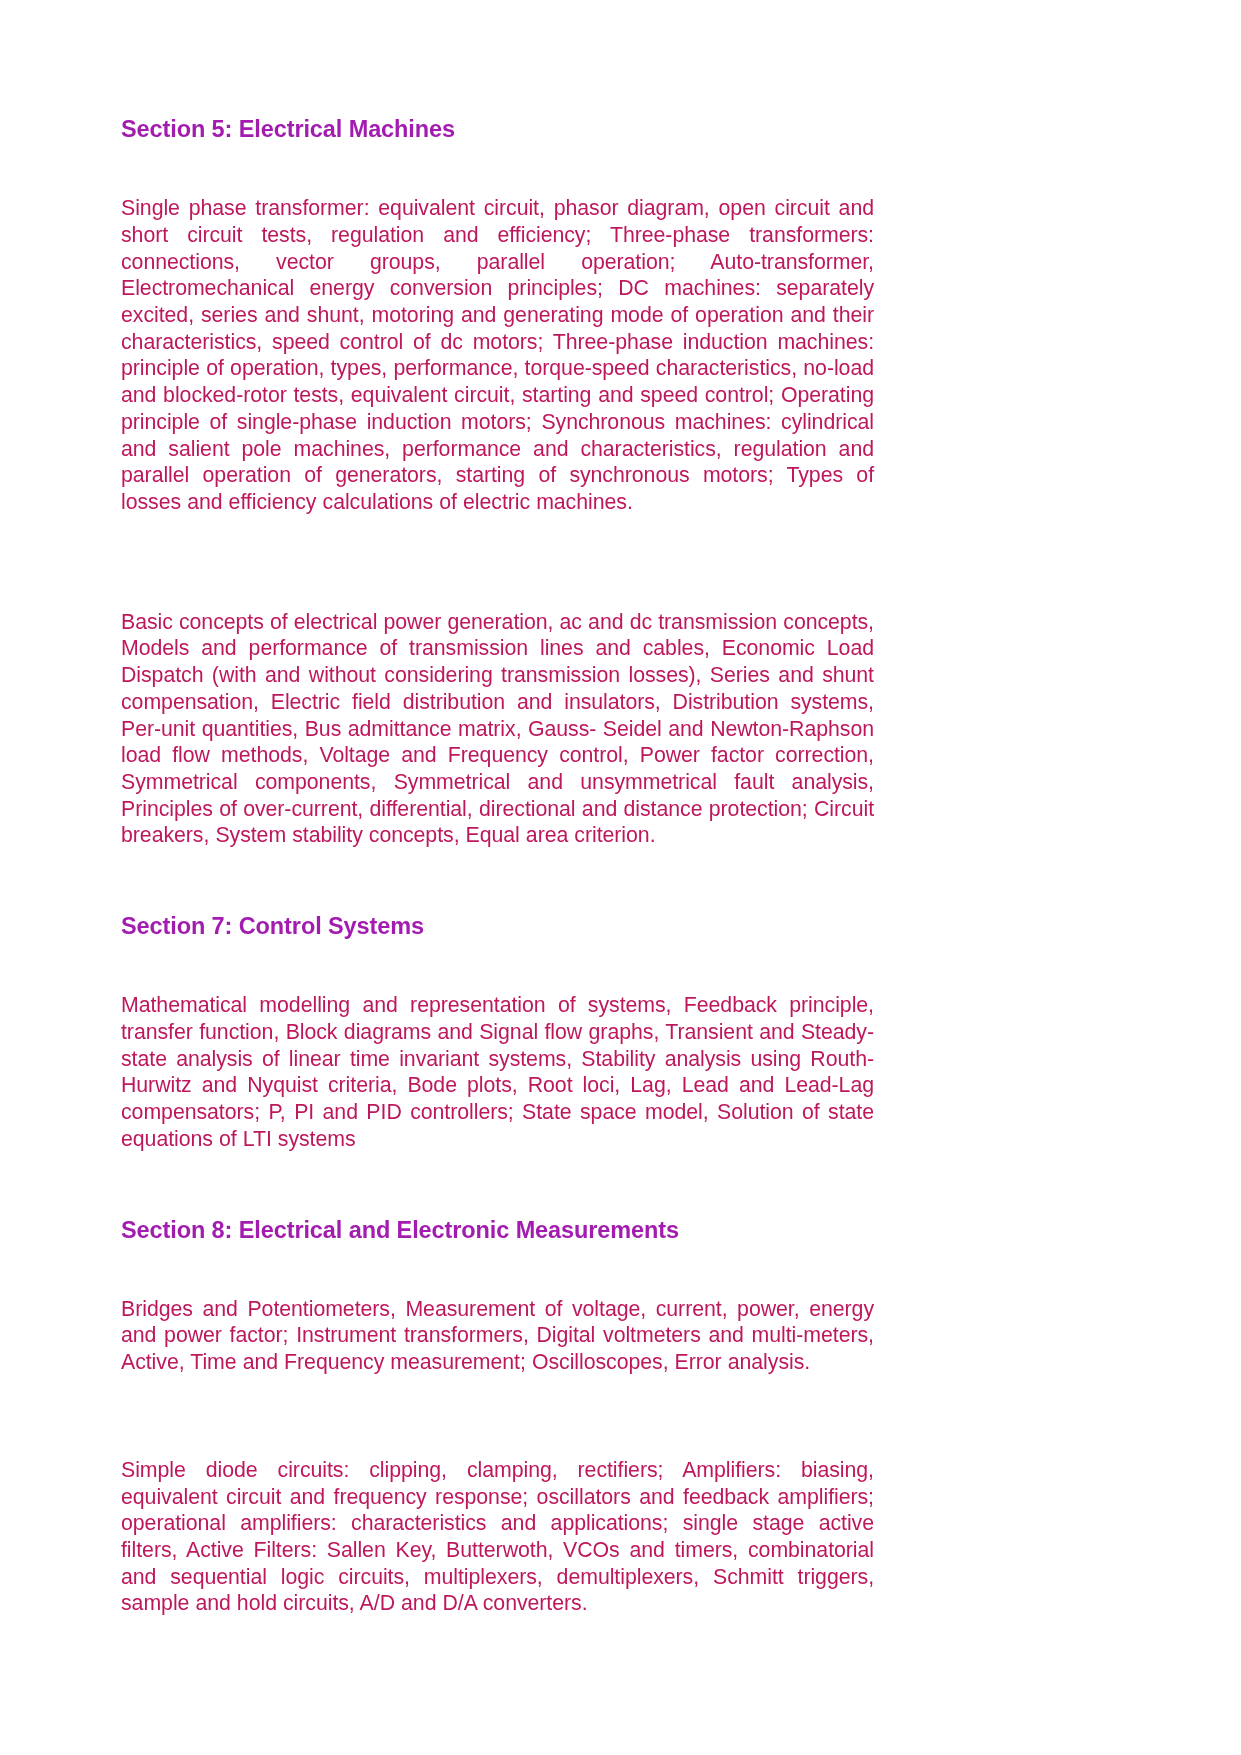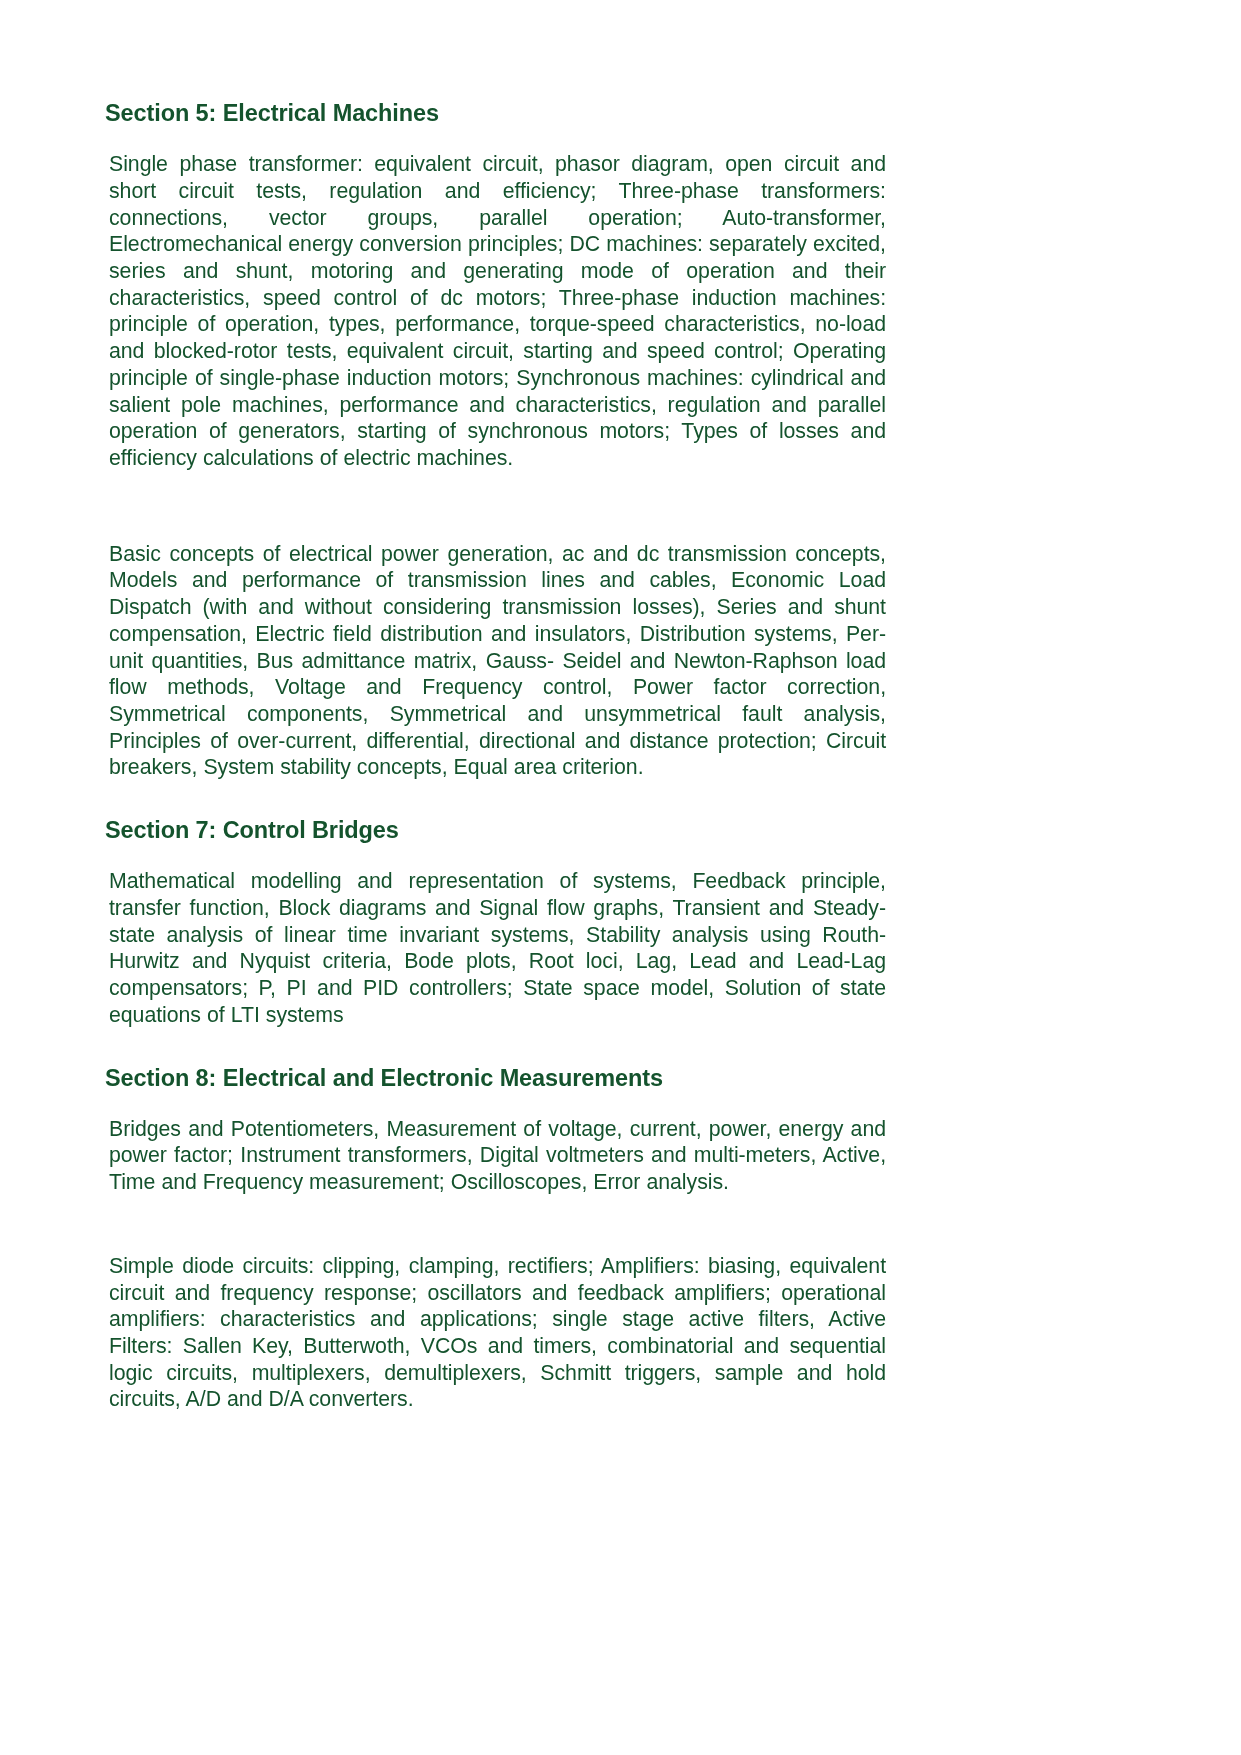--- a/index.html
+++ b/index.html
@@ -21,35 +21,35 @@
     background: #ffffff;
     box-sizing: border-box;
   }
   .content {
     position: absolute;
     left: 105px;
     top: 98px;
     width: 785px;
   }
   .section-heading {
-    color: #14532d;
+    color: #a21caf;
     font-weight: bold;
     font-size: 23.5px;
     line-height: 1.28;
     letter-spacing: -0.1px;
-    margin: 0;
+    margin: 16px;
     padding: 0;
   }
   .section-body {
-    color: #14532d;
+    color: #be185d;
     font-size: 21.3px;
     line-height: 1.255;
     text-align: justify;
     text-justify: inter-word;
-    margin: 4px;
+    margin: 16px;
     padding: 0;
     letter-spacing: -0.05px;
     word-spacing: 0.2px;
   }
   
   .gap-h-to-p { height: 19px; }
   .gap-p-to-h-large { height: 42px; }
   .gap-p-to-h { height: 30px; }
   .sec-block { display: block; }
 </style>
@@ -68,21 +68,21 @@
     <div class="gap-p-to-h-large"></div>
 
     <div class="sec-block">
       <div class="gap-h-to-p"></div>
       <p class="section-body">Basic concepts of electrical power generation, ac and dc transmission concepts, Models and performance of transmission lines and cables, Economic Load Dispatch (with and without considering transmission losses), Series and shunt compensation, Electric field distribution and insulators, Distribution systems, Per-unit quantities, Bus admittance matrix, Gauss- Seidel and Newton-Raphson load flow methods, Voltage and Frequency control, Power factor correction, Symmetrical components, Symmetrical and unsymmetrical fault analysis, Principles of over-current, differential, directional and distance protection; Circuit breakers, System stability concepts, Equal area criterion.</p>
     </div>
 
     <div class="gap-p-to-h"></div>
 
     <div class="sec-block">
-      <h2 class="section-heading">Section 7: Control Bridges</h2>
+      <h2 class="section-heading">Section 7: Control Systems</h2>
       <div class="gap-h-to-p"></div>
       <p class="section-body">Mathematical modelling and representation of systems, Feedback principle, transfer function, Block diagrams and Signal flow graphs, Transient and Steady-state analysis of linear time invariant systems, Stability analysis using Routh-Hurwitz and Nyquist criteria, Bode plots, Root loci, Lag, Lead and Lead-Lag compensators; P, PI and PID controllers; State space model, Solution of state equations of LTI systems</p>
     </div>
 
     <div class="gap-p-to-h"></div>
 
     <div class="sec-block">
       <h2 class="section-heading">Section 8: Electrical and Electronic Measurements</h2>
       <div class="gap-h-to-p"></div>
       <p class="section-body">Bridges and Potentiometers, Measurement of voltage, current, power, energy and power factor; Instrument transformers, Digital voltmeters and multi-meters, Active, Time and Frequency measurement; Oscilloscopes, Error analysis.</p>

